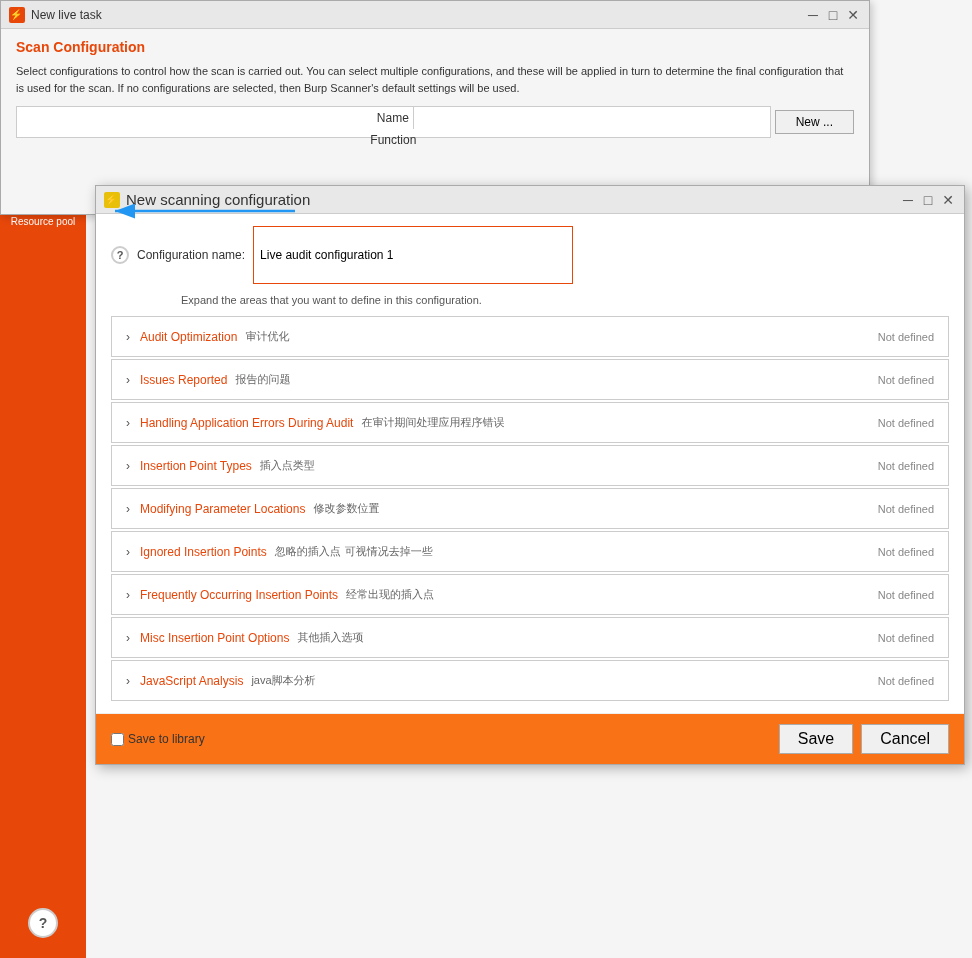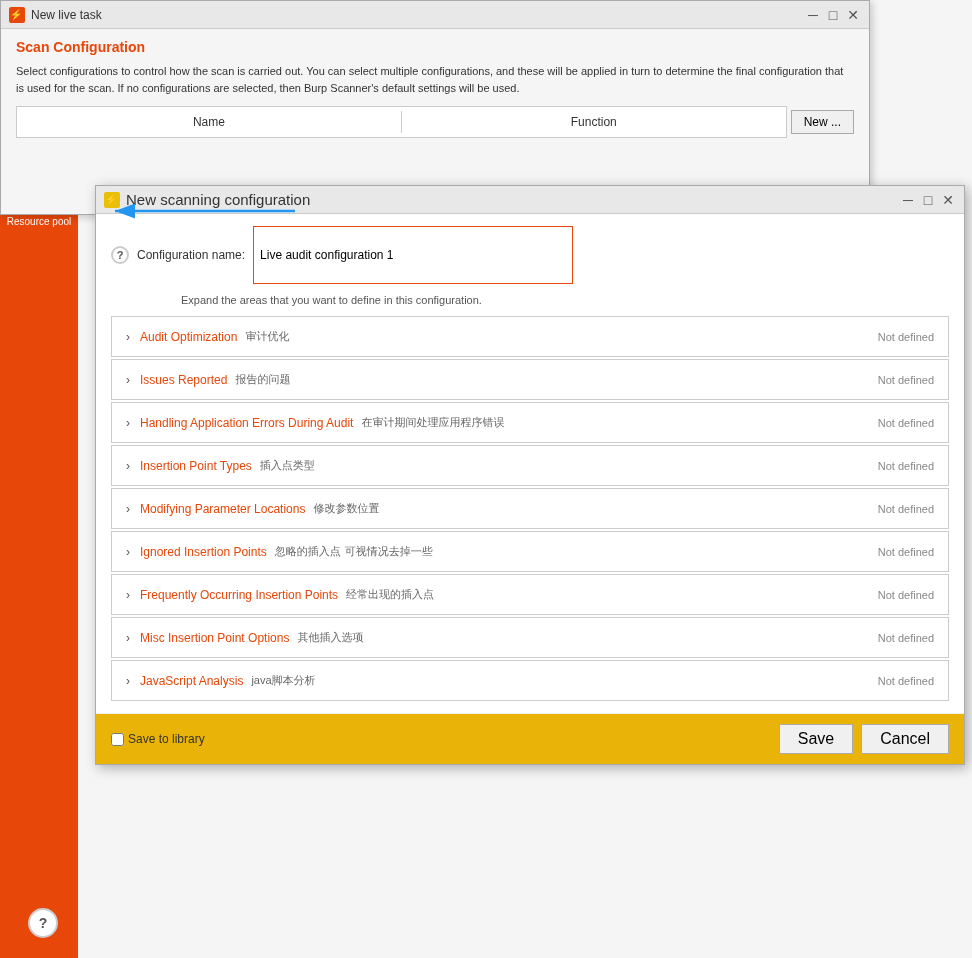--- a/index.html
+++ b/index.html
@@ -8,21 +8,21 @@
     
     .parent-window {
       position: absolute;
       top: 0; left: 0; width: 972px; height: 958px;
       background: #f5f5f5;
     }
 
     
     .sidebar {
       position: absolute;
-      top: 0; left: 0; width: 78px; height: 958px;
+      top: 0; left: 0; width: 86px; height: 958px;
       background: #e8470a;
       display: flex;
       flex-direction: column;
       align-items: center;
       padding-top: 10px;
     }
 
     .sidebar-item {
       display: flex;
       flex-direction: column;
@@ -135,37 +135,38 @@
       margin-bottom: 10px;
     }
 
     
     .table-header {
       display: flex;
       border: 1px solid #ccc;
       background: white;
       height: 32px;
       align-items: center;
+      flex-direction: column;
     }
 
     .table-col {
       flex: 1;
       text-align: center;
       font-size: 12px;
       color: #333;
       border-right: 1px solid #ccc;
       padding: 4px;
     }
 
     .table-col:last-child { border-right: none; }
 
     .new-btn {
       background: #f0f0f0;
       border: 1px solid #aaa;
-      padding: 4px 12px;
+      padding: 4px 20px;
       font-size: 12px;
       cursor: pointer;
       margin-left: 4px;
     }
 
     
     .scan-config-dialog {
       position: absolute;
       top: 185px; left: 95px;
       width: 870px;
@@ -281,21 +282,21 @@
     }
 
     
     .dialog-footer {
       display: flex;
       align-items: center;
       justify-content: flex-start;
       padding: 10px 15px;
       border-top: 1px solid #eee;
       gap: 8px;
-      background: #eab308;
+      background: #f97316;
     }
 
     .save-to-library-row {
       display: flex; align-items: center; gap: 4px; margin-right: auto;
     }
 
     .checkbox {
       width: 13px; height: 13px; border: 1px solid #aaa; cursor: pointer;
     }
 

